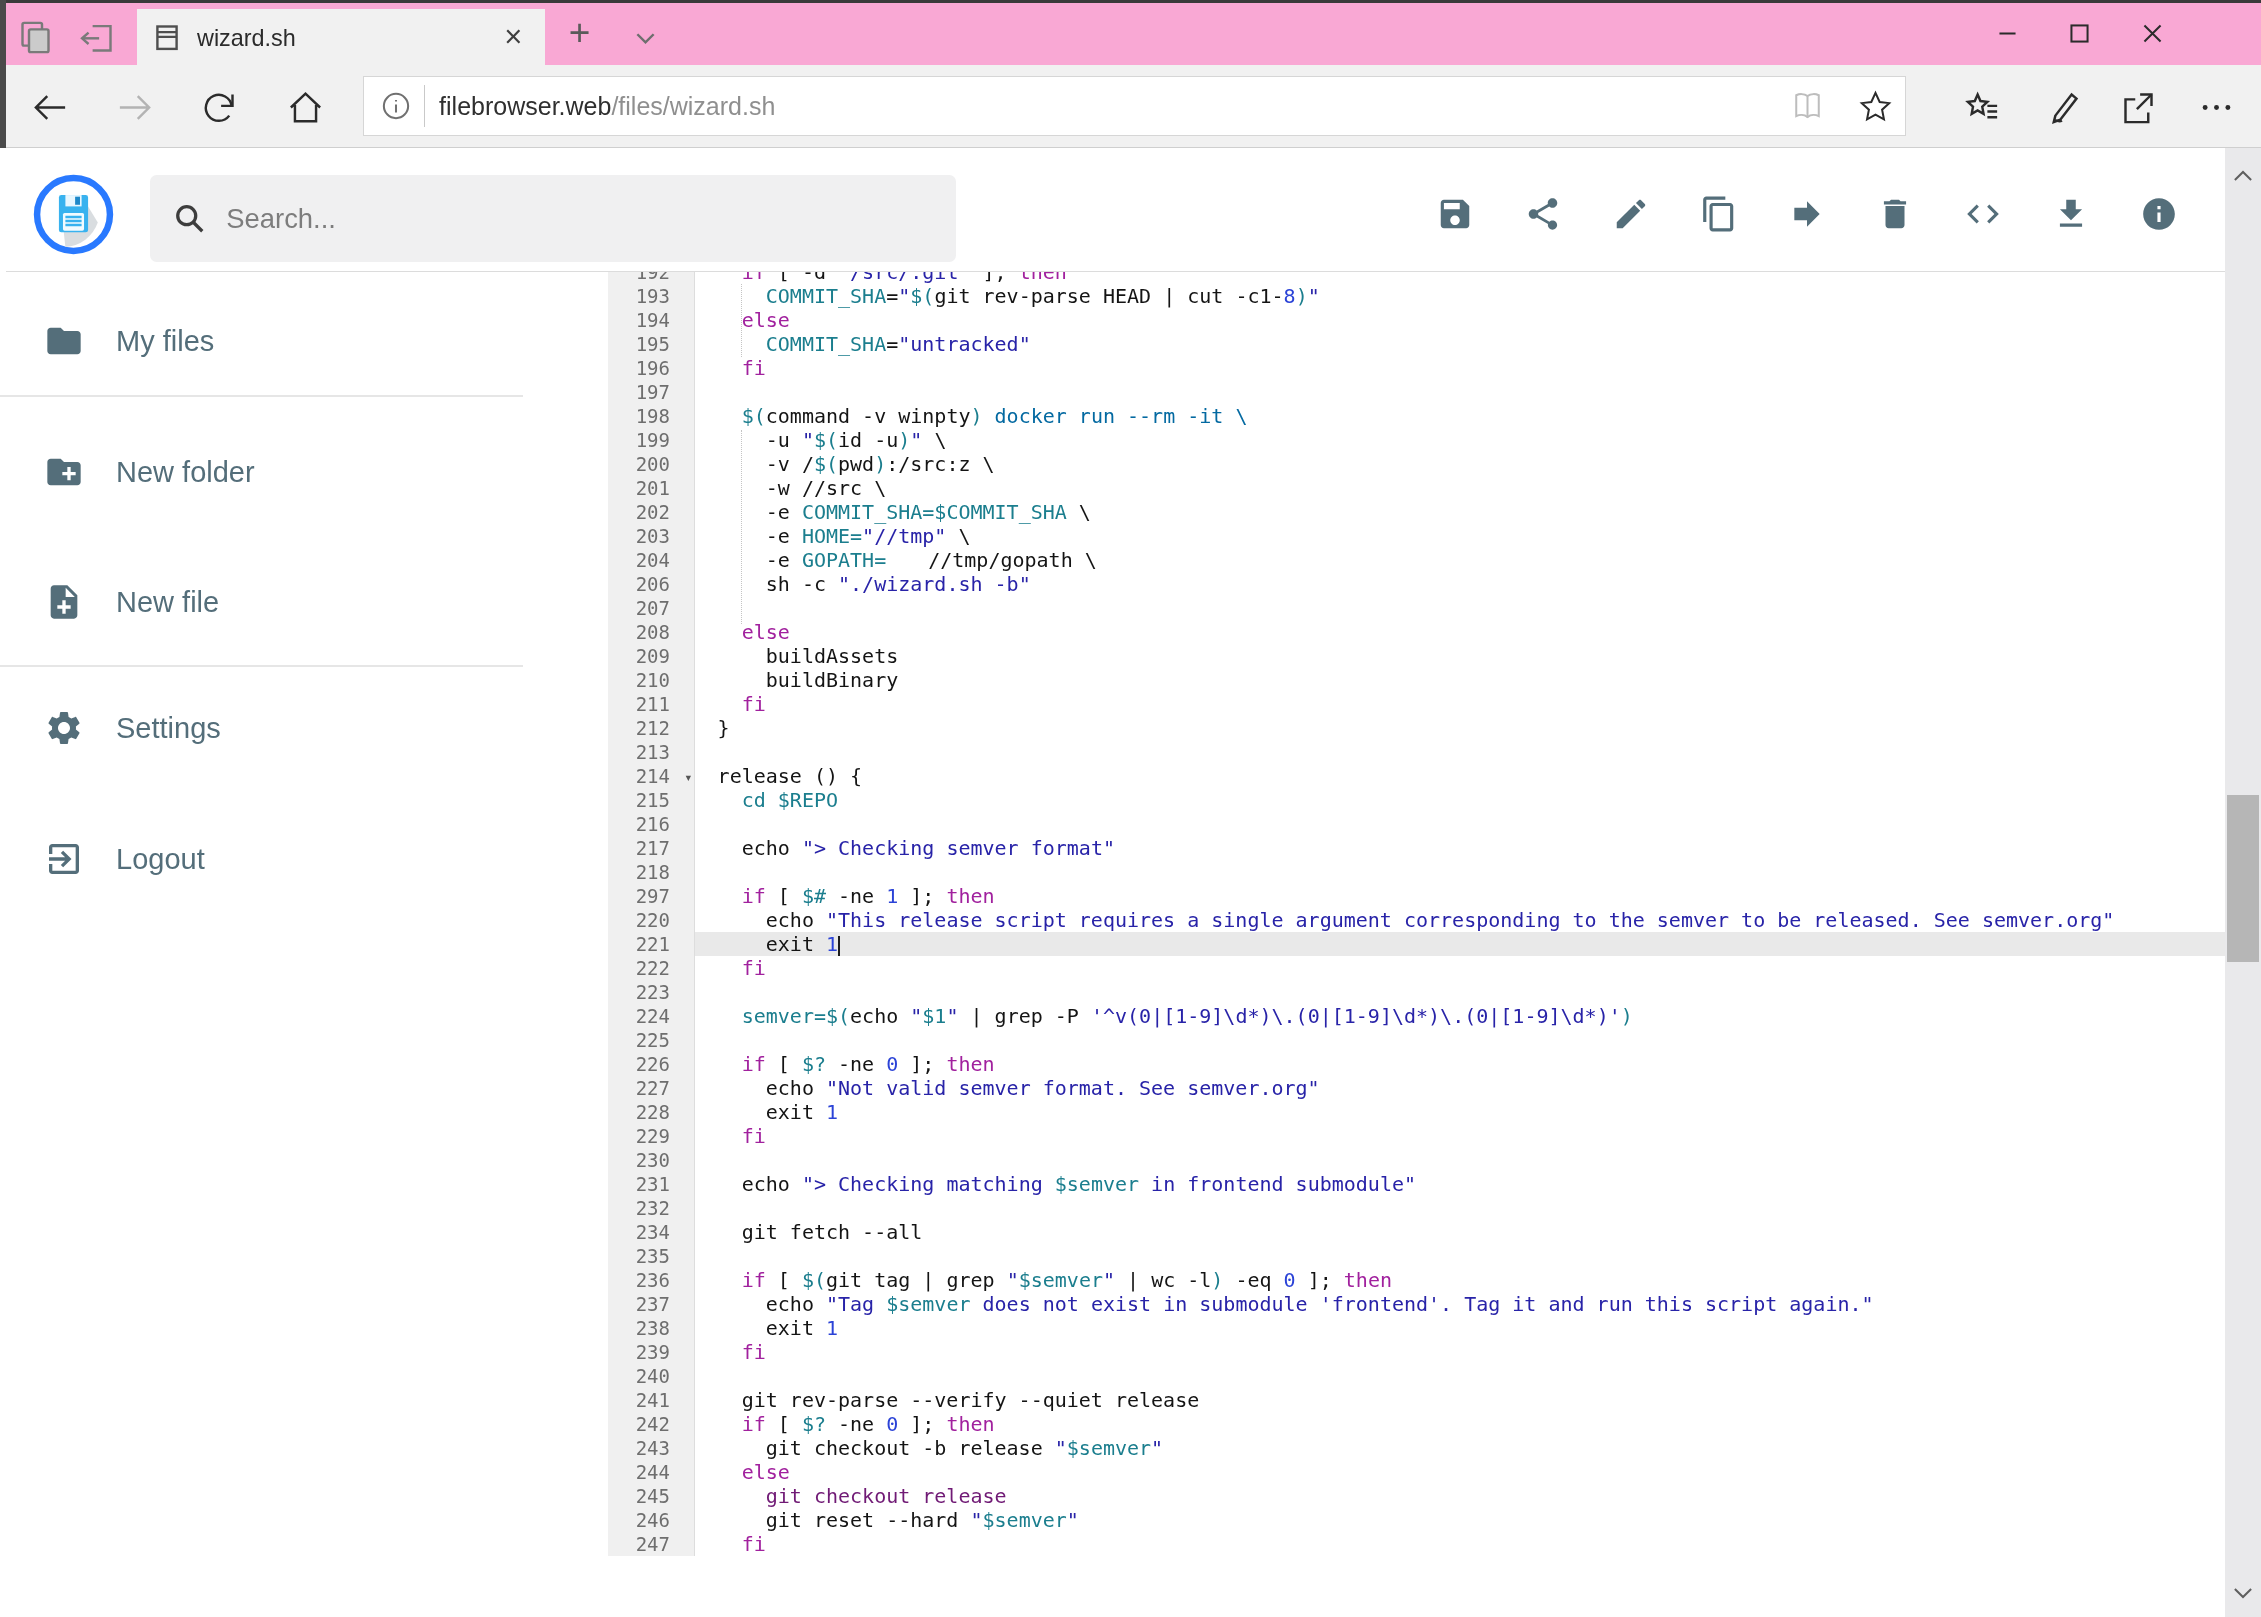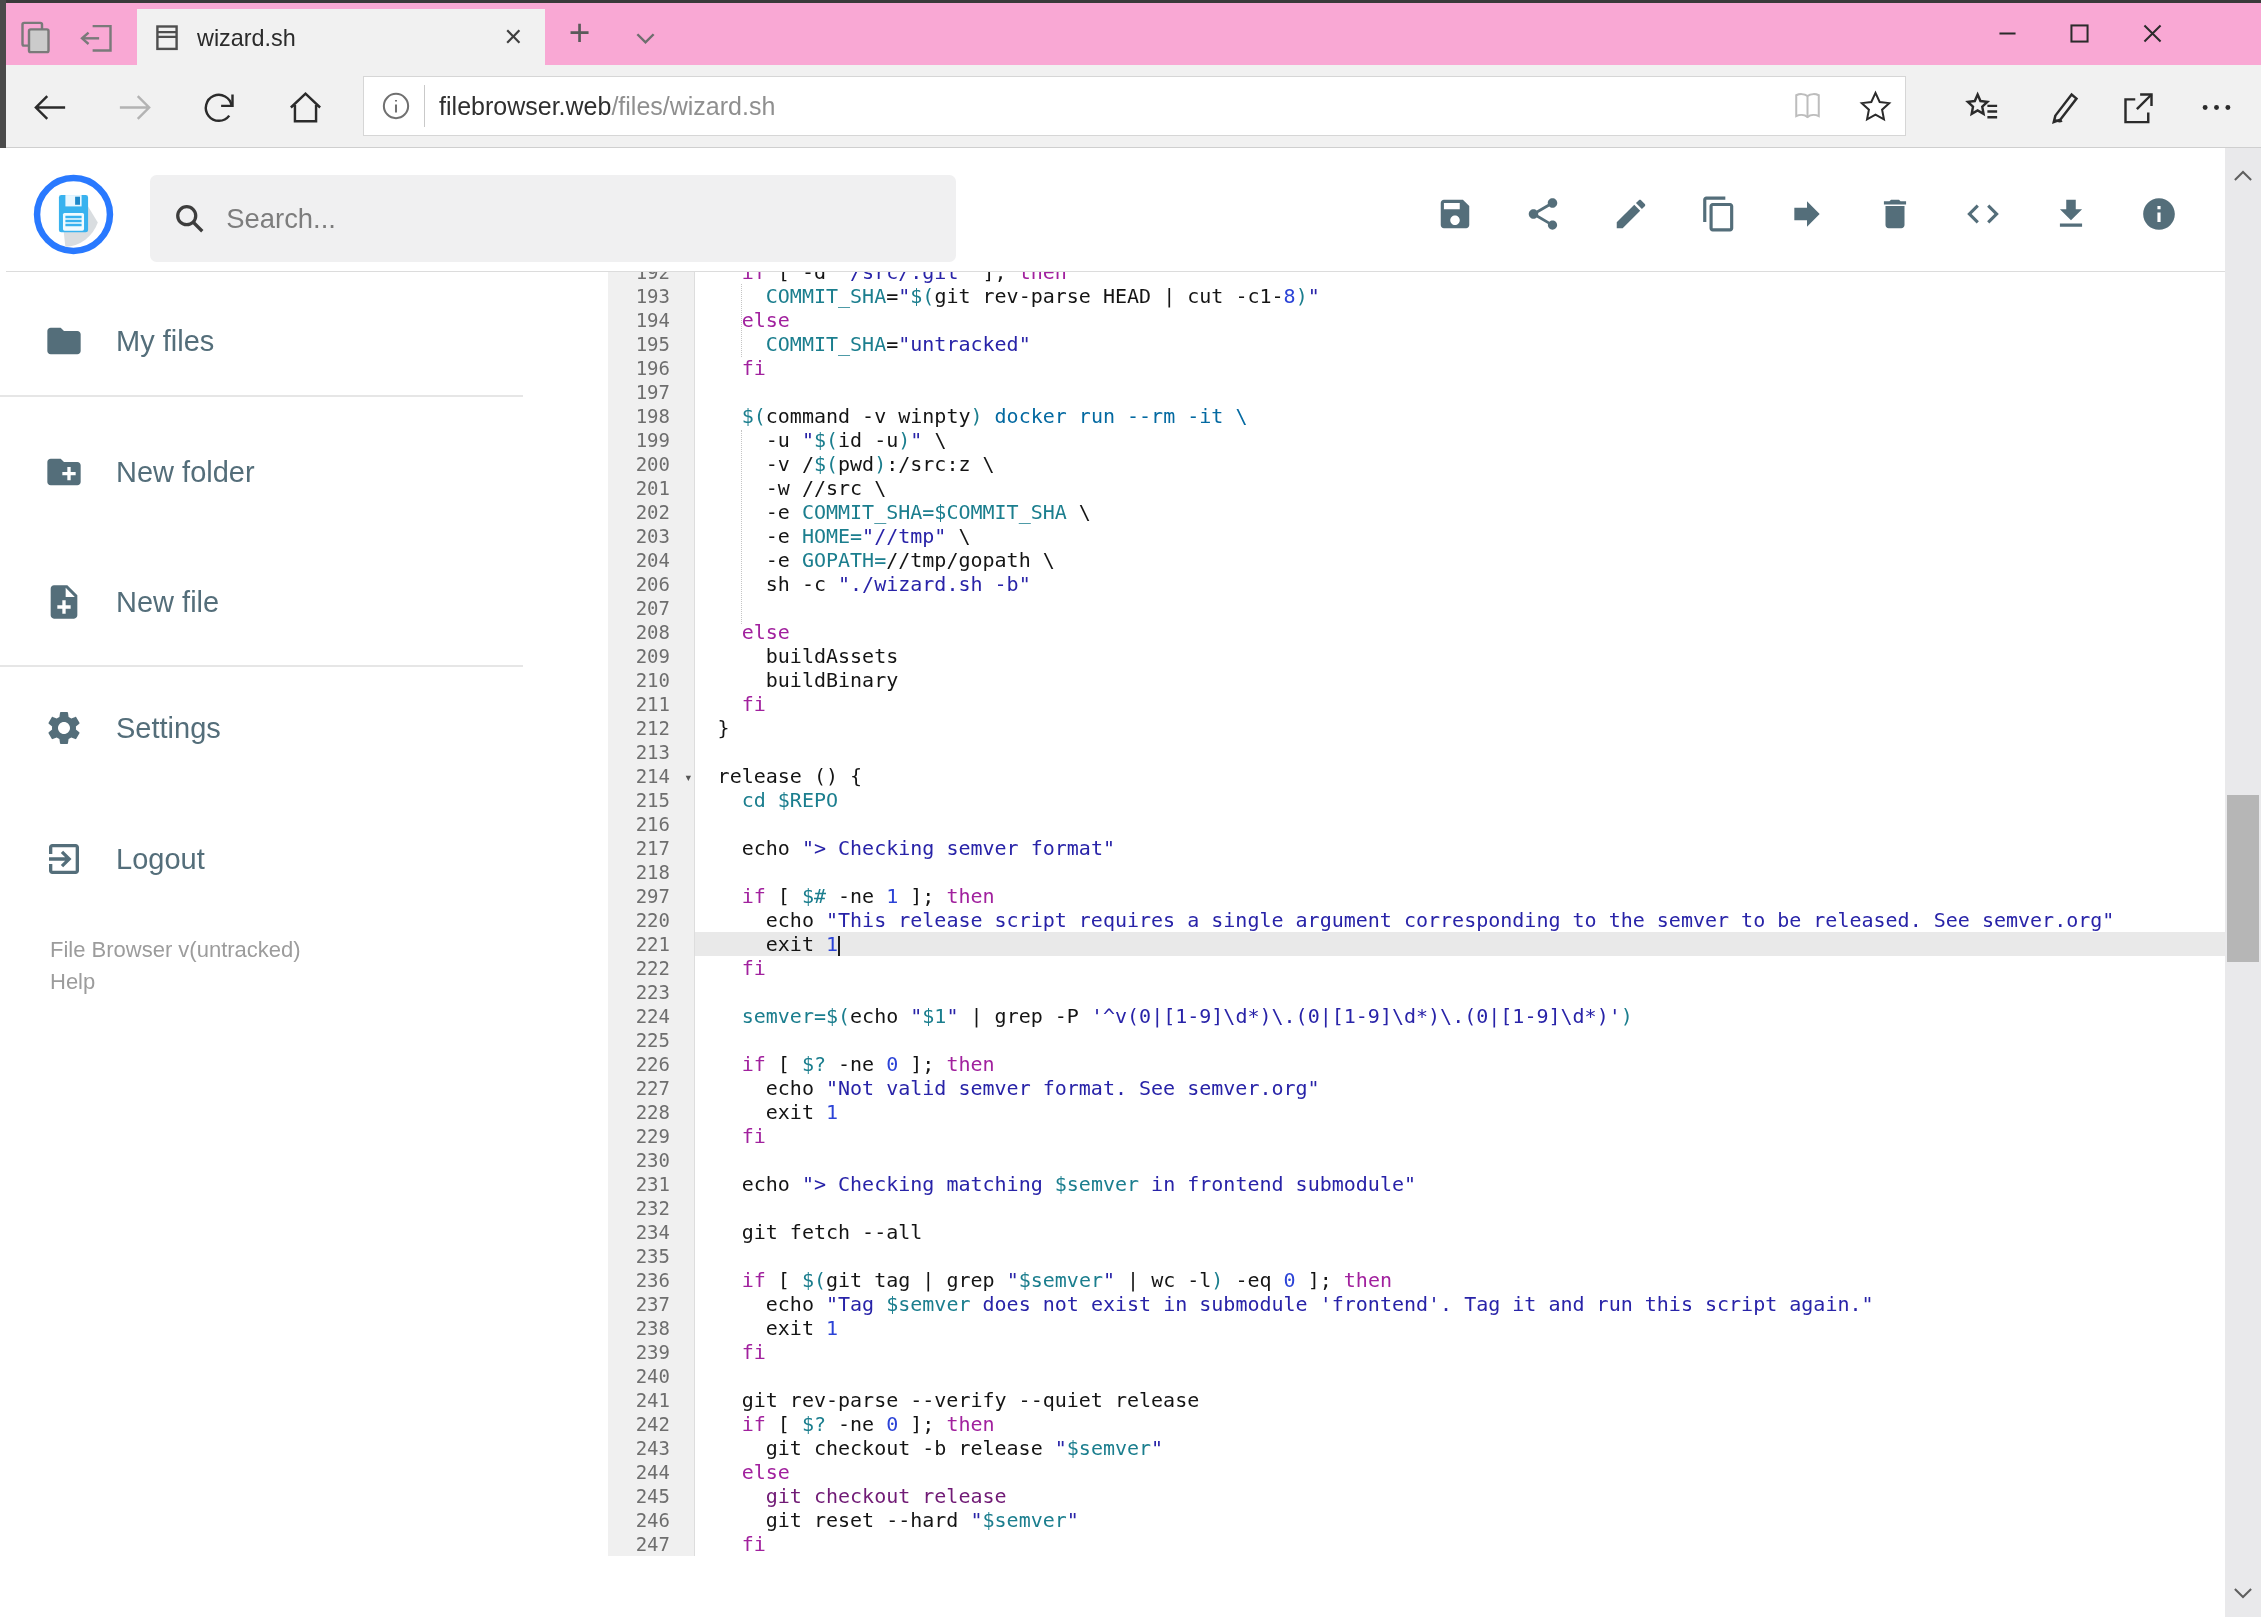--- a/index.html
+++ b/index.html
@@ -332,24 +332,20 @@
       <span class="slabel">Settings</span>
     </div>
     <div class="side-item" style="top:548px;">
       <span class="sicon">
           <svg width="40" height="40" viewBox="0 0 24 24" fill="#546e7a">
             <path d="M10.09 15.59L11.5 17l5-5-5-5-1.41 1.41L12.67 11H3v2h9.67l-2.58 2.59zM19 3H5c-1.11 0-2 .9-2 2v4h2V5h14v14H5v-4H3v4c0 1.1.89 2 2 2h14c1.1 0 2-.9 2-2V5c0-1.1-.9-2-2-2z"></path>
           </svg>
         </span>
       <span class="slabel">Logout</span>
     </div>
-    <div class="side-footer">
-      <div>File Browser v(untracked)</div>
-      <div>Help</div>
-    </div>
   </div>
 
   <div class="editor">
     <div id="code-rows">
       <div class="iguide" style="left:133px; top:24px; height:73px;"></div>
       <div class="iguide" style="left:133px; top:170px; height:194px;"></div>
     <div class="crow">
           <div class="gut">
             <span class="num">192</span>
           </div>
@@ -418,21 +414,21 @@
         <div class="crow">
           <div class="gut">
             <span class="num">203</span>
           </div>
           <div class="ccode"><span style="color: rgb(20, 20, 20);">    -e </span><span style="color: rgb(27, 126, 142);">HOME=</span><span style="color: rgb(40, 35, 168);">"//tmp"</span><span style="color: rgb(20, 20, 20);"> \</span></div>
         </div>
         <div class="crow">
           <div class="gut">
             <span class="num">204</span>
           </div>
-          <div class="ccode"><span style="color: rgb(20, 20, 20);">    -e </span><span style="color: rgb(27, 126, 142);">GOPATH=</span><span style="color: rgb(20, 20, 20);">//tmp/gopath \</span></div>
+          <div class="ccode"><span style="color: rgb(20, 20, 20);">    -e </span><span style="color: rgb(27, 126, 142);">GOPATH=</span><span style="color: rgb(20, 20, 20); margin-left: 42px;">//tmp/gopath \</span></div>
         </div>
         <div class="crow">
           <div class="gut">
             <span class="num">206</span>
           </div>
           <div class="ccode"><span style="color: rgb(20, 20, 20);">    sh -c </span><span style="color: rgb(40, 35, 168);">"./wizard.sh -b"</span></div>
         </div>
         <div class="crow">
           <div class="gut">
             <span class="num">207</span>

